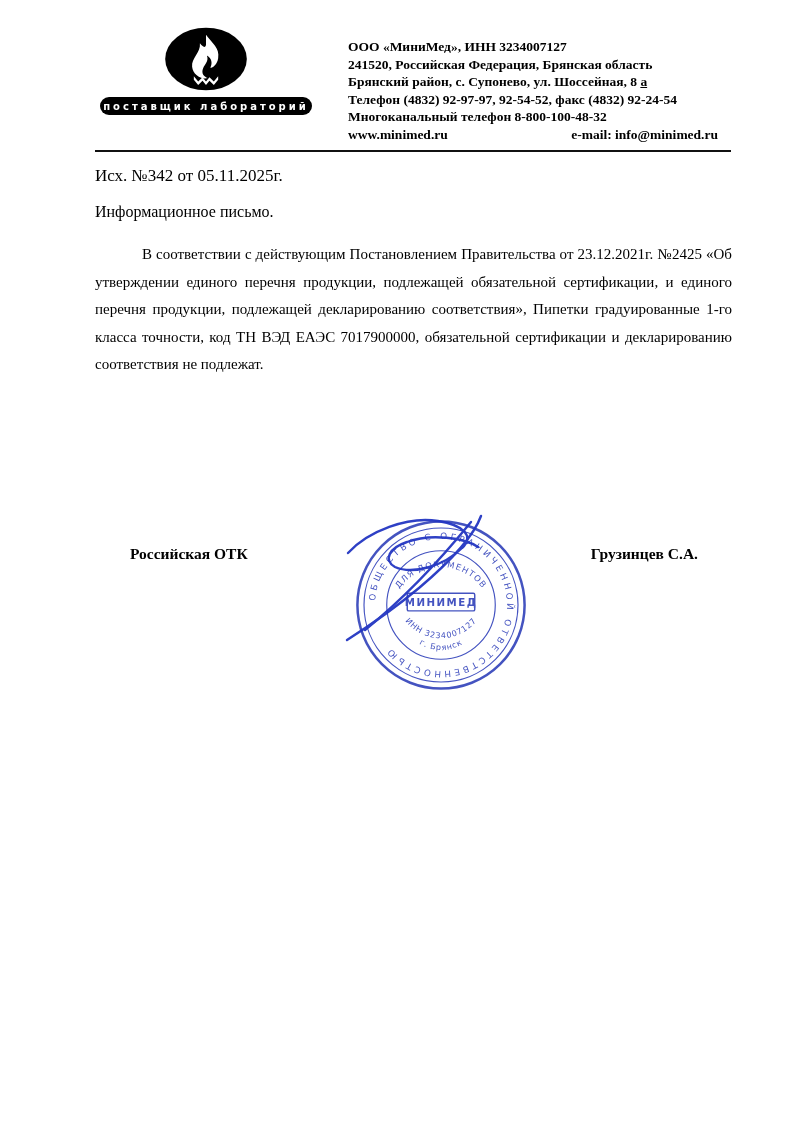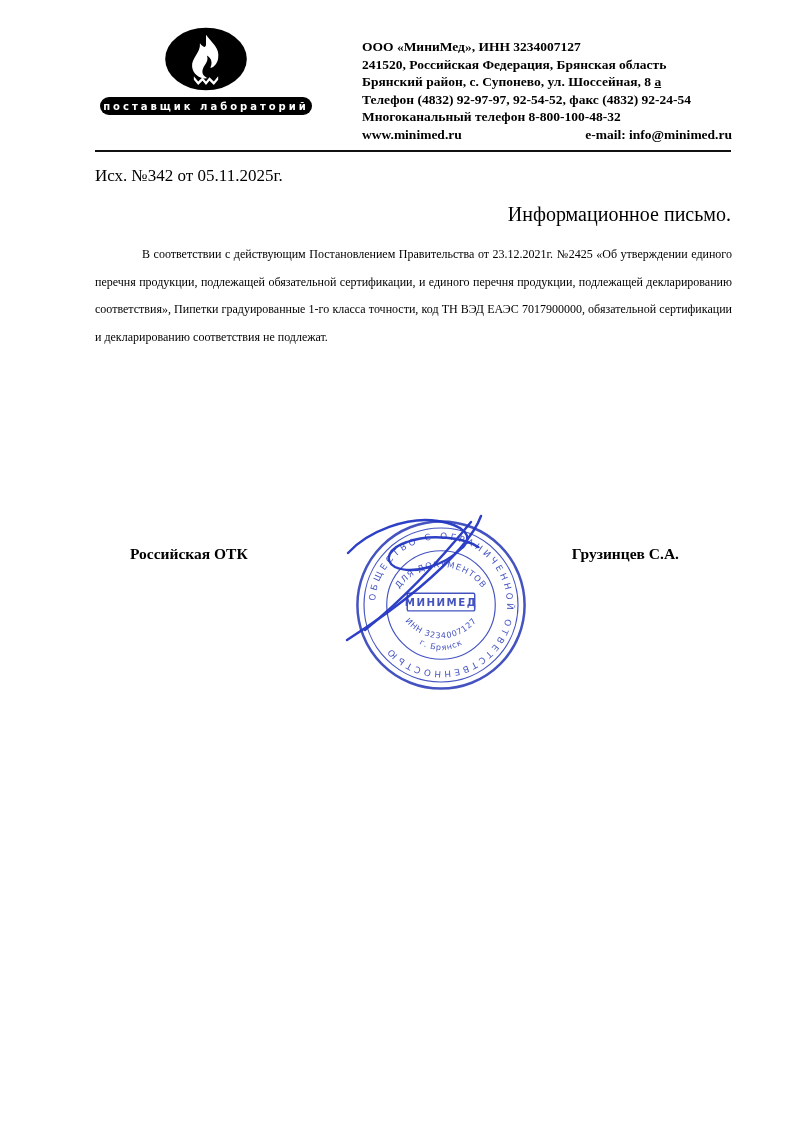--- a/index.html
+++ b/index.html
@@ -17,43 +17,43 @@
     margin-top:1px; line-height:1; white-space:nowrap;
     font-family:"DejaVu Sans", sans-serif; font-weight:bold; font-size:39px; color:#000;
   }
   .reg { font-size:11px; vertical-align:top; position:relative; top:-3px; left:2px; font-weight:bold; }
   .tagline {
     margin-top:5px; background:#000; color:#fff; border-radius:10px;
     font-family:"DejaVu Sans", sans-serif; font-weight:bold; font-size:10px;
     letter-spacing:3px; padding:4px 2px 3px; white-space:nowrap;
   }
   .company-info {
-    position:absolute; left:362px; top:38px; width:370px;
+    position:absolute; left:348px; top:38px; width:370px;
     font-weight:bold; font-size:13.5px; line-height:17.6px;
   }
   .company-info > div { white-space:nowrap; }
   .unit { text-decoration:underline; }
   .contact-row { display:flex; justify-content:space-between; }
   .rule { position:absolute; left:95px; top:150px; width:636px; height:2px; background:#111; }
 
   
   .ref-line  { position:absolute; left:95px;  top:166px; font-size:17px; }
-  .title     { position:absolute; left:95px;  top:203px; width:636px; text-align:right; font-size:20px; }
+  .title     { position:absolute; left:95px;  top:203px; width:636px; text-align:left; font-size:16px; }
   .body-text {
     position:absolute; left:95px; top:241px; width:637px;
-    font-size:12px; line-height:27.6px; text-align:justify; text-indent:47px;
+    font-size:15px; line-height:27.6px; text-align:justify; text-indent:47px;
   }
 
   
   .sign-row {
     position:absolute; left:95px; top:545px; width:636px;
     display:flex; justify-content:space-between; font-weight:bold; font-size:15.5px;
   }
   .sign-pos  { margin-left:35px; }
-  .sign-name { margin-right:52px; }
+  .sign-name { margin-right:33px; }
 
   .stamp     { position:absolute; left:353px; top:517px; width:176px; height:176px; opacity:.88; }
   .signature { position:absolute; left:323px; top:496px; width:185px; height:165px; opacity:.95; }
 </style>
 </head>
 <body>
 
 <div class="page">
 
   <div class="letterhead-logo">

